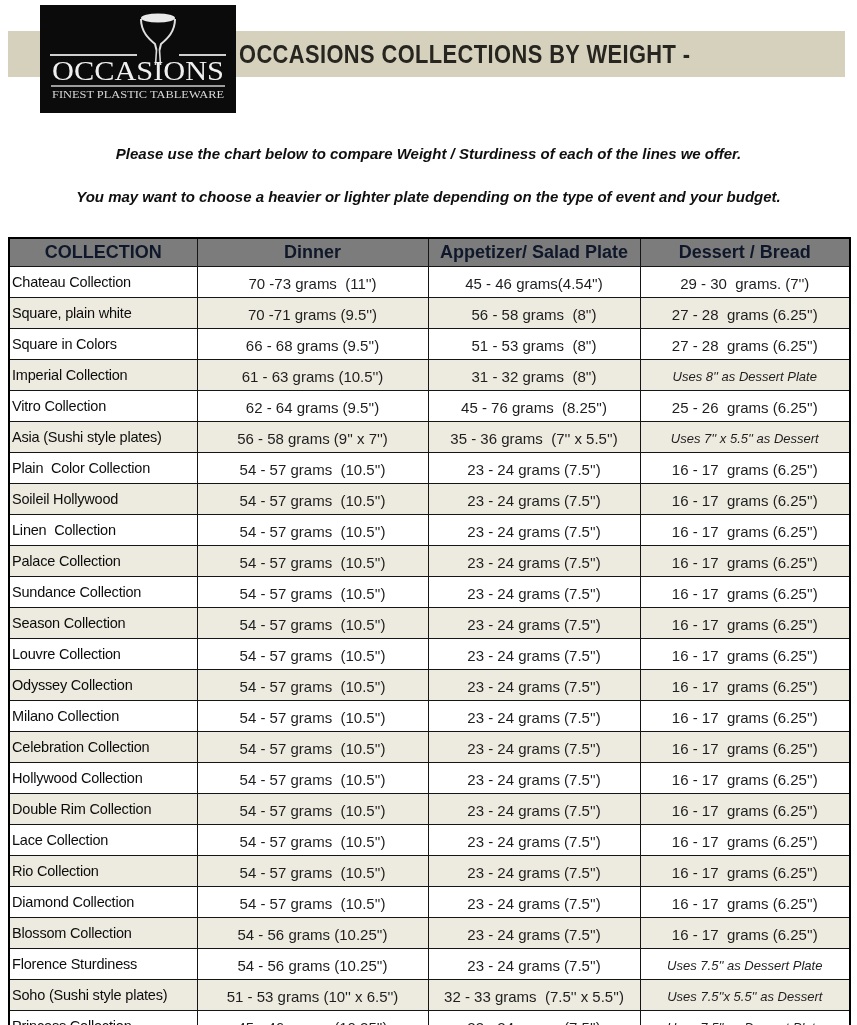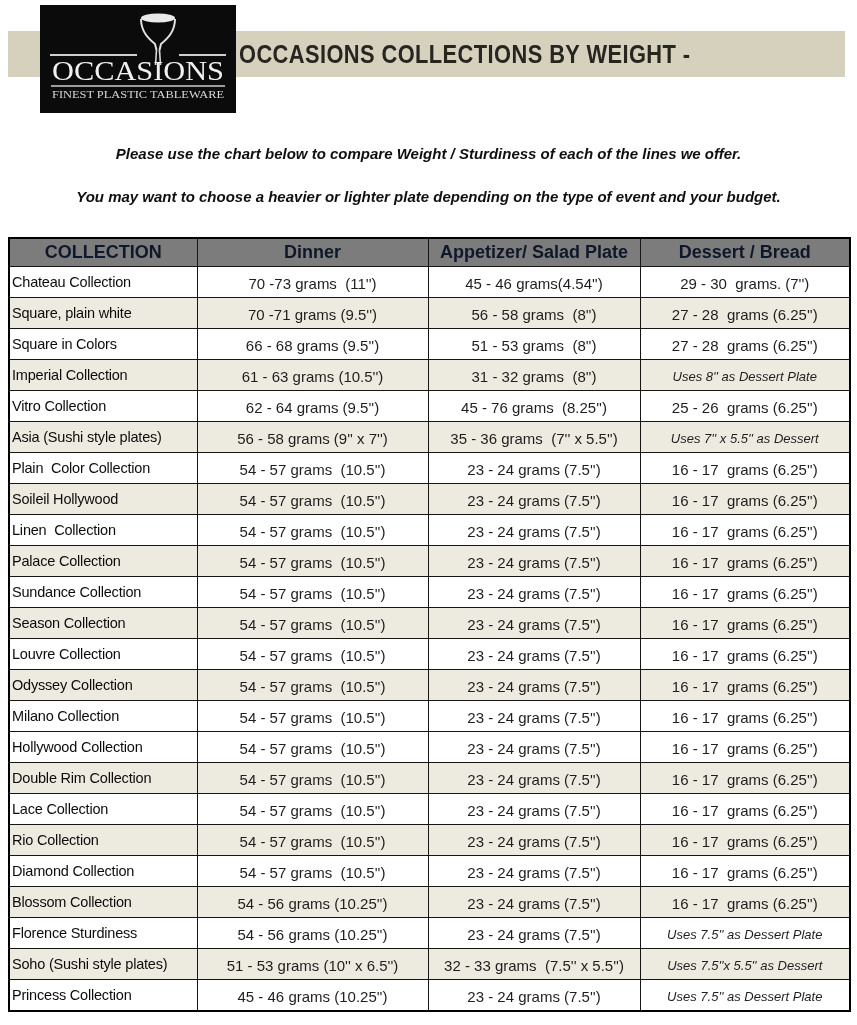--- a/index.html
+++ b/index.html
@@ -198,20 +198,26 @@
     <td class="c-val">54 - 57 grams  (10.5'')</td>
     <td class="c-val">23 - 24 grams (7.5'')</td>
     <td class="c-val">16 - 17  grams (6.25'')</td>
   </tr>
         <tr>
     <td class="c-name">Milano Collection</td>
     <td class="c-val">54 - 57 grams  (10.5'')</td>
     <td class="c-val">23 - 24 grams (7.5'')</td>
     <td class="c-val">16 - 17  grams (6.25'')</td>
   </tr>
+        <tr class="stripe">
+    <td class="c-name">Celebration Collection</td>
+    <td class="c-val">54 - 57 grams  (10.5'')</td>
+    <td class="c-val">23 - 24 grams (7.5'')</td>
+    <td class="c-val">16 - 17  grams (6.25'')</td>
+  </tr>
         <tr>
     <td class="c-name">Hollywood Collection</td>
     <td class="c-val">54 - 57 grams  (10.5'')</td>
     <td class="c-val">23 - 24 grams (7.5'')</td>
     <td class="c-val">16 - 17  grams (6.25'')</td>
   </tr>
         <tr class="stripe">
     <td class="c-name">Double Rim Collection</td>
     <td class="c-val">54 - 57 grams  (10.5'')</td>
     <td class="c-val">23 - 24 grams (7.5'')</td>

